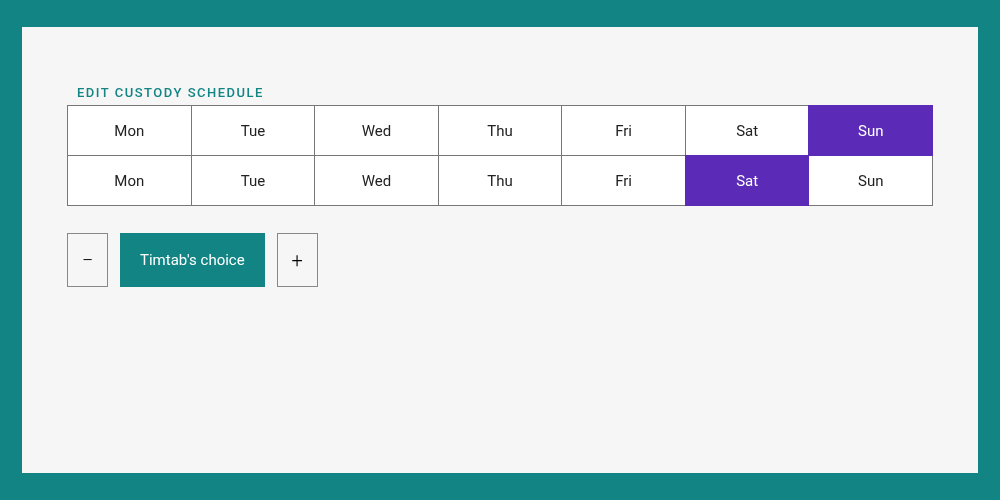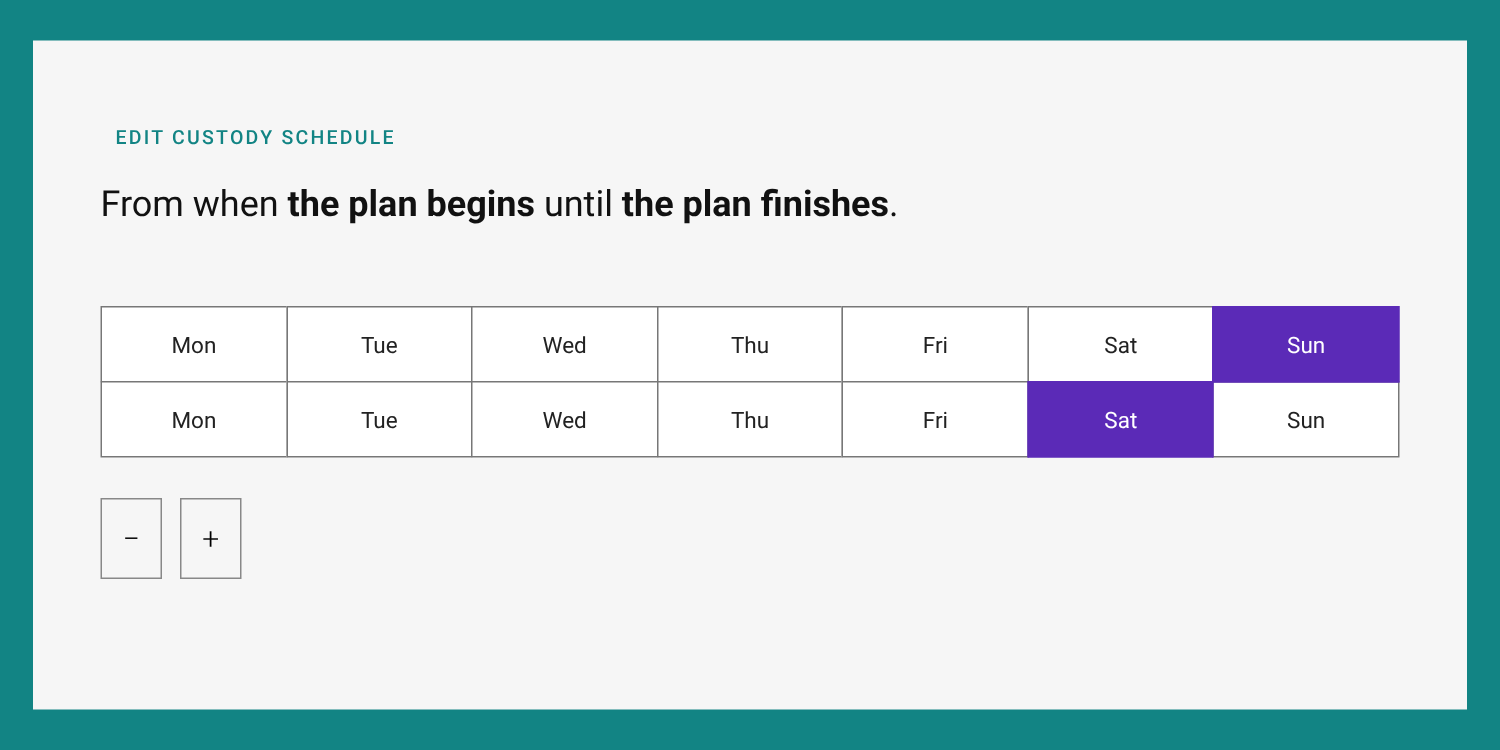--- a/index.html
+++ b/index.html
@@ -13,21 +13,21 @@
     background: #f6f6f6;
     width: 100%;
     height: 100%;
     padding: 58px 45px 40px 45px;
   }
   .eyebrow {
     color: #128484;
     font-size: 13px;
     letter-spacing: 1.5px;
     font-weight: 500;
-    margin-bottom: 22px;
+    margin-bottom: 5px;
     padding-left: 10px;
   }
   .headline {
     color: #111;
     font-size: 24px;
     font-weight: 400;
     margin-bottom: 54px;
   }
   .headline .bold { font-weight: 700; }
   .grid {
@@ -85,23 +85,20 @@
     color: #fff;
     border: none;
     padding: 0 20px;
   }
 </style>
 </head>
 <body>
 
 <div class="panel">
   <div class="eyebrow">EDIT CUSTODY SCHEDULE</div>
-  <div class="headline">
-    <span>From when </span><span class="bold">the plan begins</span><span> until </span><span class="bold">the plan finishes</span><span>.</span>
-  </div>
 
   <div class="grid" id="grid">
       <div class="row">
         <div class="cell">Mon</div>
         <div class="cell">Tue</div>
         <div class="cell">Wed</div>
         <div class="cell">Thu</div>
         <div class="cell">Fri</div>
         <div class="cell">Sat</div>
         <div class="cell selected">Sun</div>
@@ -112,15 +109,16 @@
         <div class="cell">Wed</div>
         <div class="cell">Thu</div>
         <div class="cell">Fri</div>
         <div class="cell selected">Sat</div>
         <div class="cell">Sun</div>
       </div>
     </div>
 
   <div class="controls">
     <div class="btn square">−</div>
+    <div class="btn primary">Timtab's choice</div>
     <div class="btn square">+</div>
   </div>
 </div>
 
 </body></html>

